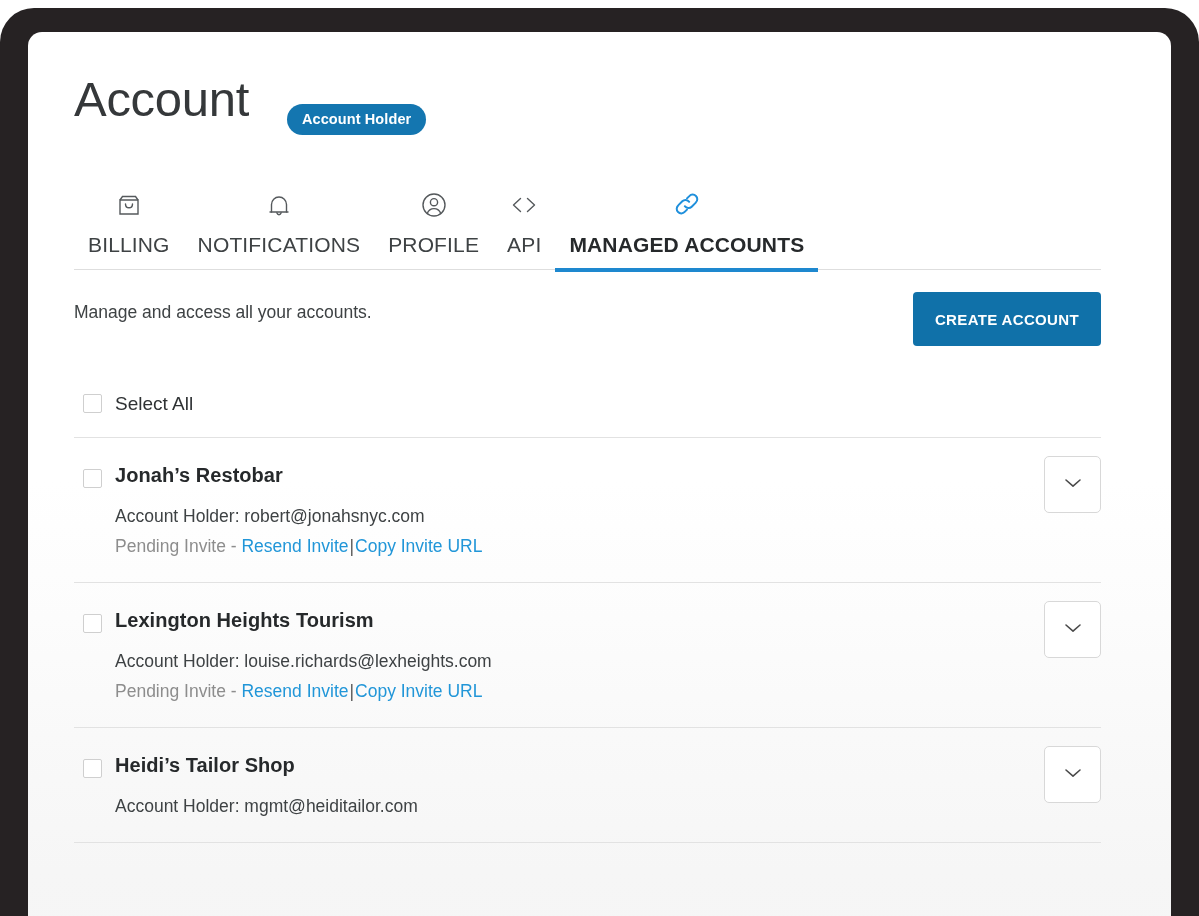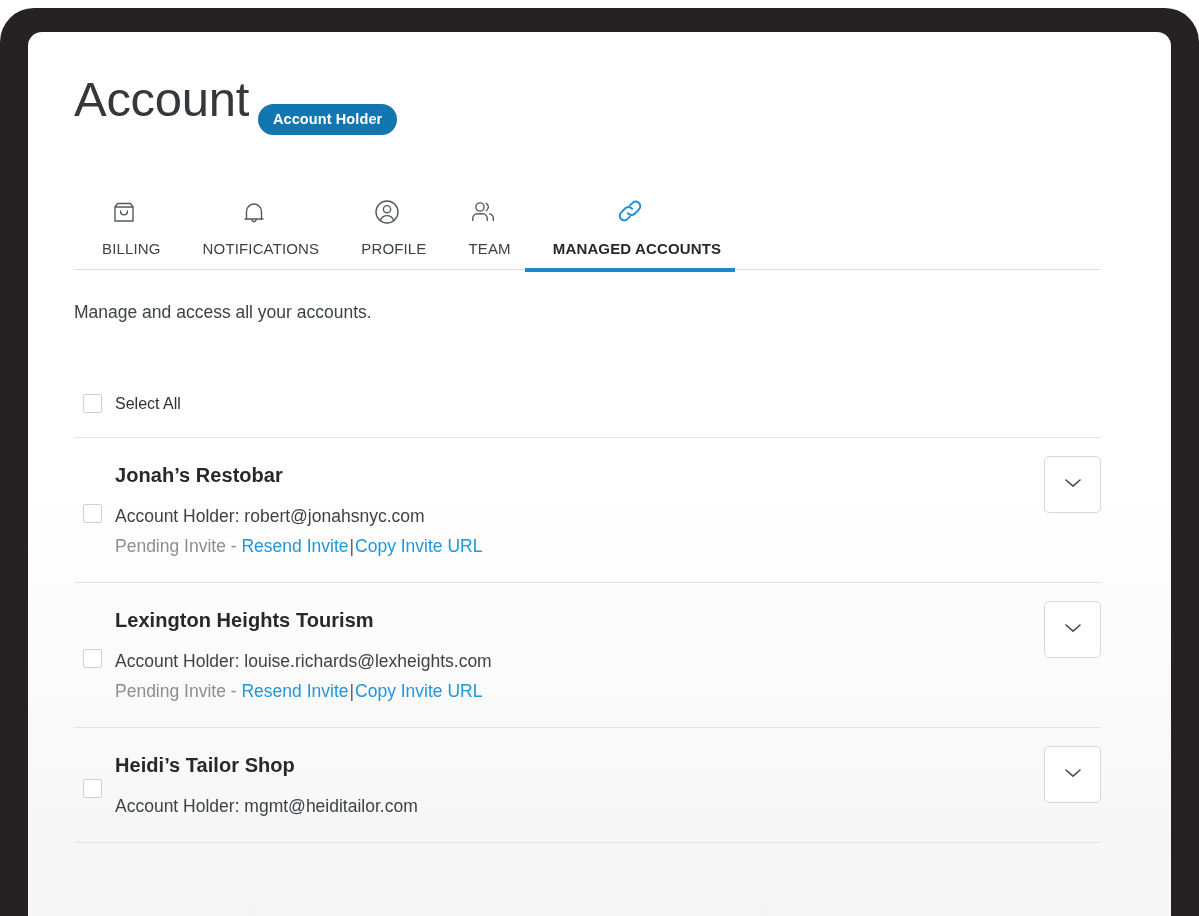--- a/index.html
+++ b/index.html
@@ -34,21 +34,21 @@
     border-radius: 14px 14px 0 0;
     overflow: hidden;
   }
 
   
   #page-header {
     position: absolute;
     left: 46px; top: 36px;
     display: flex;
     align-items: center;
-    gap: 9px;
+    gap: 38px;
   }
   #page-title {
     font-size: 49px;
     font-weight: 400;
     color: #35383a;
     letter-spacing: -0.3px;
     line-height: 1;
   }
   #role-badge {
     background: #1476b0;
@@ -88,26 +88,25 @@
     font-family: inherit;
   }
   .tab .tab-icon {
     height: 40px;
     display: flex;
     align-items: flex-end;
     justify-content: center;
     margin-bottom: 12px;
   }
   .tab .tab-label {
-    font-size: 15px;
+    font-size: 21px;
     color: #3e4244;
     letter-spacing: 0.15px;
     white-space: nowrap;
     font-weight: 400;
-    margin-left: 14px;
   }
   .tab.active .tab-label {
     font-weight: 700;
     color: #26292b;
     text-align: center;
   }
   .tab.active::after {
     content: "";
     position: absolute;
     left: 0; right: 0; bottom: -3px;
@@ -161,34 +160,34 @@
     border: 1px solid #cfcfcf;
     border-radius: 2px;
     background: #ffffff;
     flex: none;
     cursor: pointer;
     display: inline-block;
   }
   #select-all-row .cbox { margin-left: 9px; }
   #select-all-label {
     margin-left: 13px;
-    font-size: 16px;
+    font-size: 19px;
     color: #2f3234;
   }
 
   
   #account-list {
     position: absolute;
     left: 46px; top: 406px;
     width: 1027px;
   }
   .account-row {
     position: relative;
     display: flex;
-    align-items: center;
+    align-items: flex-start;
     border-bottom: 1px solid #e2e2e2;
     padding: 25px 0 24px;
     min-height: 106px;
   }
   .account-row .cbox { margin: 6px 0 0 9px; }
   .account-info {
     margin-left: 13px;
     flex: 1;
   }
   .account-name {
@@ -273,47 +272,46 @@
         <span class="tab-icon">
           <svg width="32" height="32" viewBox="0 0 32 32" fill="none" stroke="#55595c" stroke-width="1.4">
             <circle cx="16" cy="16" r="11"></circle>
             <circle cx="16" cy="13.2" r="3.6"></circle>
             <path d="M9.2 24.6c1.1-3 3.7-5 6.8-5s5.7 2 6.8 5" stroke-linecap="round"></path>
           </svg>
         </span>
         <span class="tab-label">PROFILE</span>
       </button>
 
-
       <button class="tab">
         <span class="tab-icon">
-          <svg width="32" height="32" viewBox="0 0 32 32" fill="none" stroke="#55595c" stroke-width="1.4" stroke-linecap="round">
-            <circle cx="13" cy="11" r="4.1"></circle>
-            <path d="M19.2 7.4a4.1 4.1 0 0 1 0 7.2"></path>
-            <path d="M5.8 24.5v-2.2c0-2.6 2.2-4.6 4.9-4.6h4.6c2.7 0 4.9 2 4.9 4.6v2.2"></path>
-            <path d="M22.5 17.9c2.2.4 3.8 2.2 3.8 4.4v2.2"></path>
-          </svg>
-        </span>
-        <span class="tab-label">TEAM</span>
-      </button>
+          <svg width="32" height="32" viewBox="0 0 32 32" fill="none" stroke="#55595c" stroke-width="1.4" stroke-linecap="round" stroke-linejoin="round">
+            <path d="M12.5 9.5L5.5 16l7 6.5"></path>
+            <path d="M19.5 9.5l7 6.5-7 6.5"></path>
+          </svg>
+        </span>
+        <span class="tab-label">API</span>
+      </button>
+
 
       <button class="tab active">
         <span class="tab-icon">
           <svg width="34" height="34" viewBox="0 0 34 34" fill="none" stroke="#2090dc" stroke-width="2" stroke-linecap="round">
             <path d="M14.8 19.2a4.6 4.6 0 0 0 6.9.5l4.1-4.1a4.6 4.6 0 1 0-6.5-6.5l-2.3 2.3"></path>
             <path d="M19.2 14.8a4.6 4.6 0 0 0-6.9-.5l-4.1 4.1a4.6 4.6 0 1 0 6.5 6.5l2.3-2.3"></path>
           </svg>
         </span>
         <span class="tab-label">MANAGED ACCOUNTS</span>
       </button>
 
     </nav>
 
     <div id="intro-row">
       <div id="intro-text">Manage and access all your accounts.</div>
+      <button id="create-account-button">CREATE ACCOUNT</button>
     </div>
 
     <div id="select-all-row">
       <span class="cbox"></span>
       <span id="select-all-label">Select All</span>
     </div>
 
     <div id="account-list">
         <div class="account-row">
           <span class="cbox"></span>

